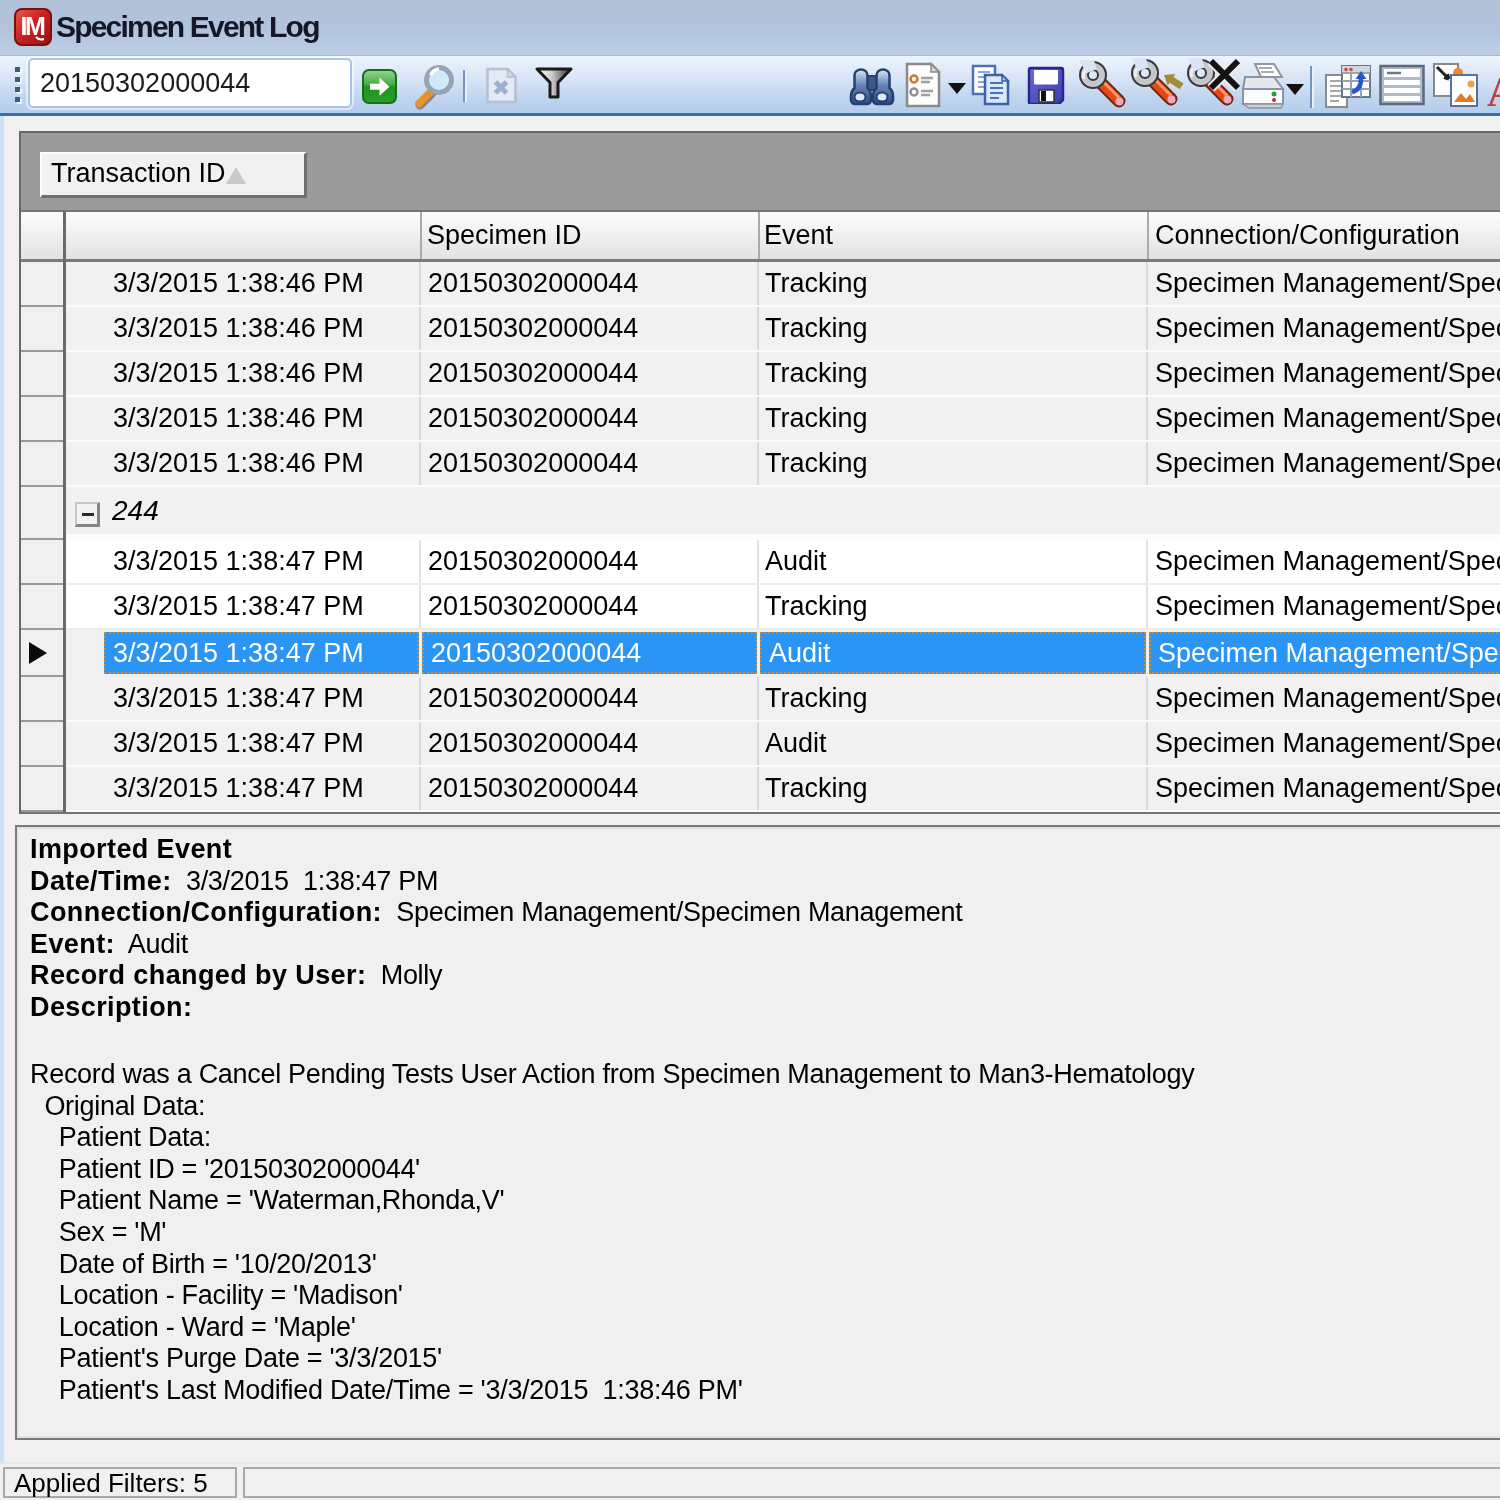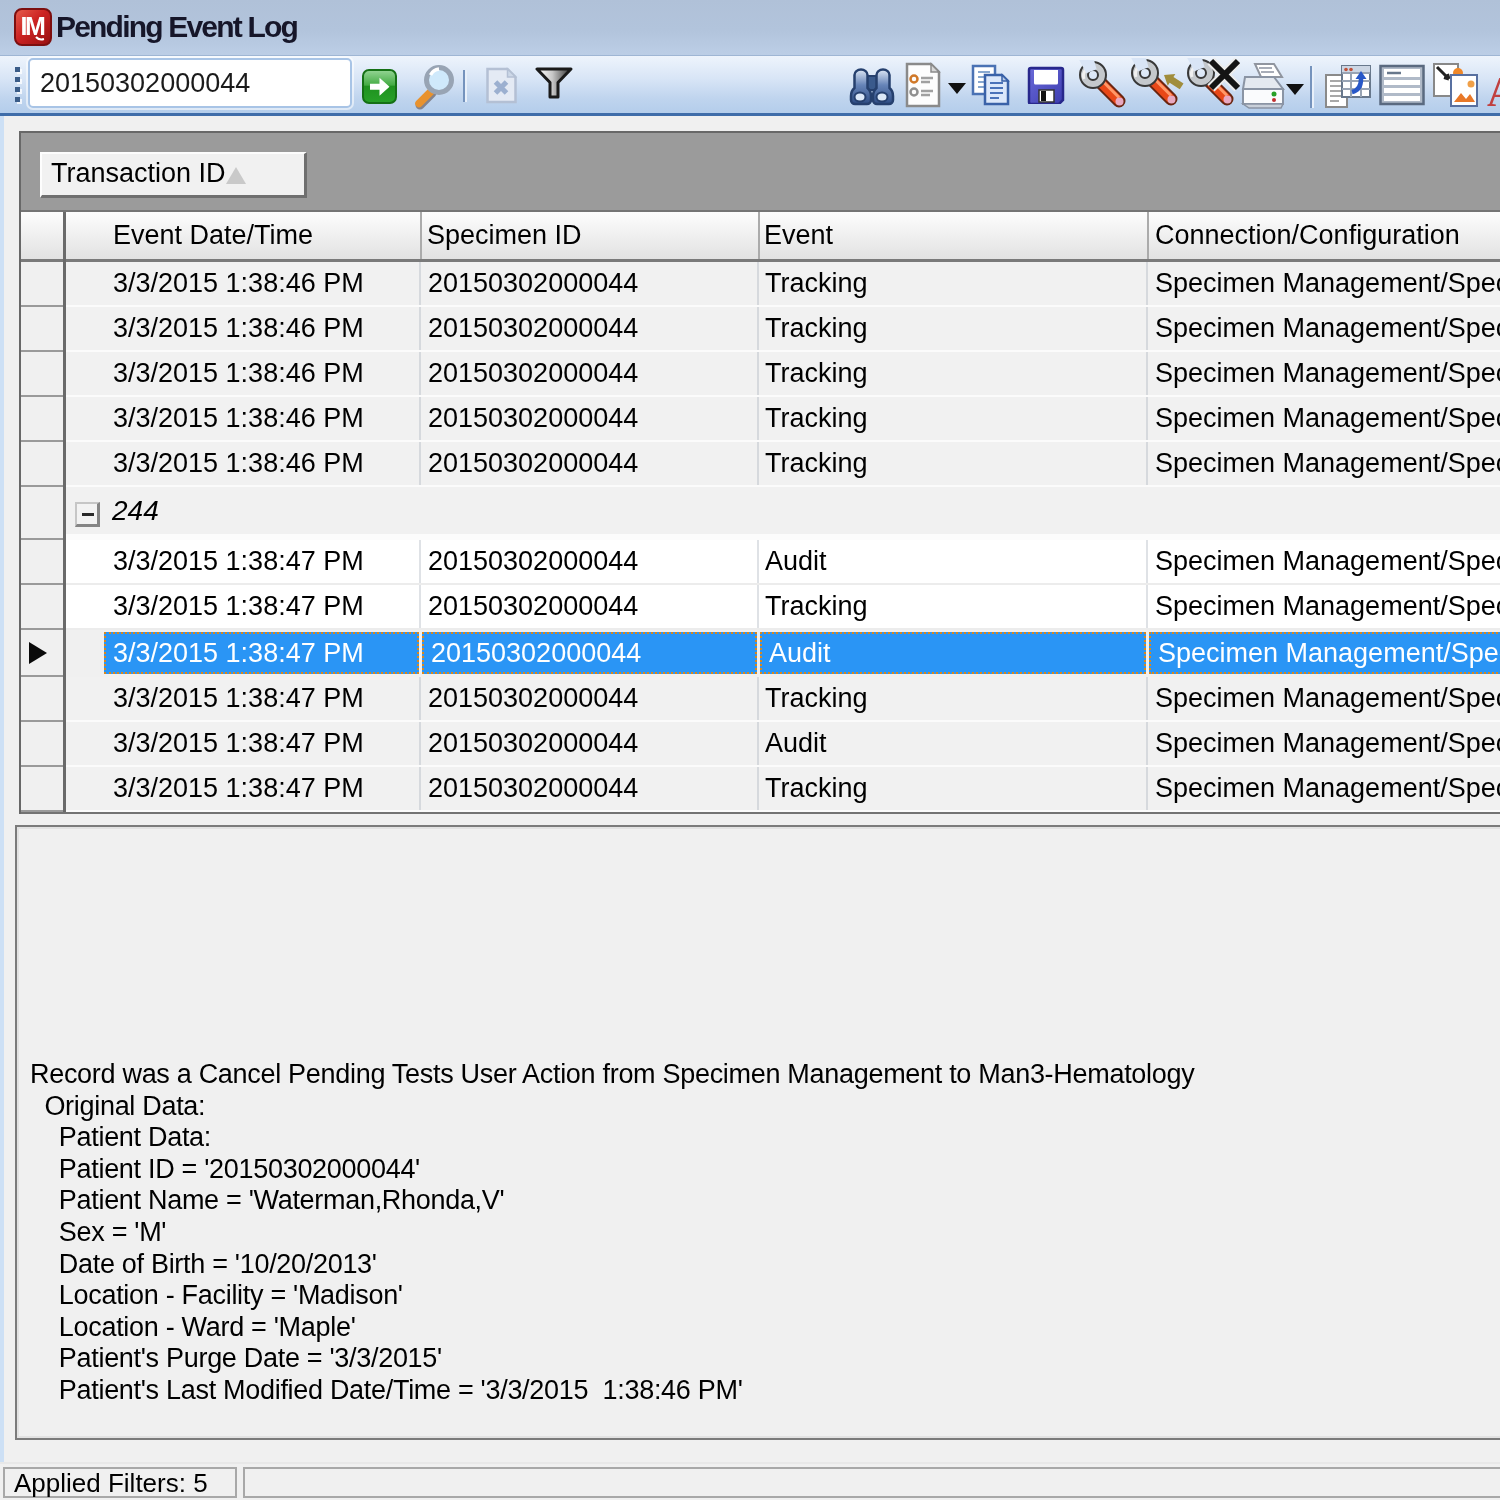--- a/index.html
+++ b/index.html
@@ -60,21 +60,21 @@
 </style>
 </head>
 <body>
 <div id="bluestrip" class="abs"></div>
 
 <div id="titlebar" class="abs">
   <div id="appicon" class="abs"><svg width="34" height="34" viewBox="0 0 34 34">
 <text x="16" y="25" text-anchor="middle" font-family="Liberation Sans, sans-serif" font-size="25" font-weight="bold" letter-spacing="-2.5" fill="#fff">IM</text>
 <path d="M20 27 q3 3.5 8 2" stroke="#fff" stroke-width="2" fill="none"></path>
 </svg></div>
-  <div id="apptitle" class="abs">Pending Event Log</div>
+  <div id="apptitle" class="abs">Specimen Event Log</div>
 </div>
 
 <div id="toolbar" class="abs">
   <div class="abs grip" style="left:15px;top:11px;"></div>
   <div class="abs grip" style="left:15px;top:21px;"></div>
   <div class="abs grip" style="left:15px;top:31px;"></div>
   <div class="abs grip" style="left:15px;top:41px;"></div>
   <div class="abs tbinput" style="left:28px;top:2px;width:324px;">20150302000044</div>
 
   <div id="icons" class="abs" style="left:0;top:0;width:1500px;height:60px;">
@@ -226,21 +226,20 @@
 </svg>
 <div class="abs" style="left:1487px;top:12px;font-family:'Liberation Serif',serif;font-weight:bold;font-size:42px;color:#c04040;">A</div>
 </div>
 </div>
 
 <div id="grid" class="abs">
   <div id="grouppanel" class="abs"></div>
   <div id="tidbtn" class="abs">Transaction ID</div>
   <div id="sorttri" class="abs"></div>
   <div id="hdr" class="abs">
-    <div class="abs hcell" style="left:45px;width:354px;padding-left:47px;border-left:none;">Event Date/Time</div>
     <div class="abs hcell" style="left:399px;width:338px;padding-left:5px;">Specimen ID</div>
     <div class="abs hcell" style="left:737px;width:389px;padding-left:4px;">Event</div>
     <div class="abs hcell" style="left:1126px;width:355px;padding-left:6px;">Connection/Configuration</div>
   </div>
   <div id="vline" class="abs"></div>
   <div id="rows" class="abs" style="left:0;top:129px;right:0;height:550px;">
 <div class="abs selcell" style="left:0;top:0px;height:45px;"></div>
 <div class="abs selcell" style="left:0;top:45px;height:45px;"></div>
 <div class="abs selcell" style="left:0;top:90px;height:45px;"></div>
 <div class="abs selcell" style="left:0;top:135px;height:45px;"></div>
@@ -352,20 +351,26 @@
         <div class="abs csep" style="left:1080px;top:0;height:100%;"></div>
         <div class="abs rowtext" style="left:47px;">3/3/2015 1:38:47 PM</div>
         <div class="abs rowtext" style="left:362px;">20150302000044</div>
         <div class="abs rowtext" style="left:699px;">Tracking</div>
         <div class="abs rowtext" style="left:1089px;">Specimen Management/Specimen Management</div>
       </div>
 </div>
 </div>
 
 <div id="detail" class="abs">
+  <div id="dtext" class="abs"><b>Imported Event</b>
+<b>Date/Time:</b>  3/3/2015  1:38:47 PM
+<b>Connection/Configuration:</b>  Specimen Management/Specimen Management
+<b>Event:</b>  Audit
+<b>Record changed by User:</b>  Molly
+<b>Description:</b></div>
   <div id="dtext2" class="abs">Record was a Cancel Pending Tests User Action from Specimen Management to Man3-Hematology
   Original Data:
     Patient Data:
     Patient ID = '20150302000044'
     Patient Name = 'Waterman,Rhonda,V'
     Sex = 'M'
     Date of Birth = '10/20/2013'
     Location - Facility = 'Madison'
     Location - Ward = 'Maple'
     Patient's Purge Date = '3/3/2015'

